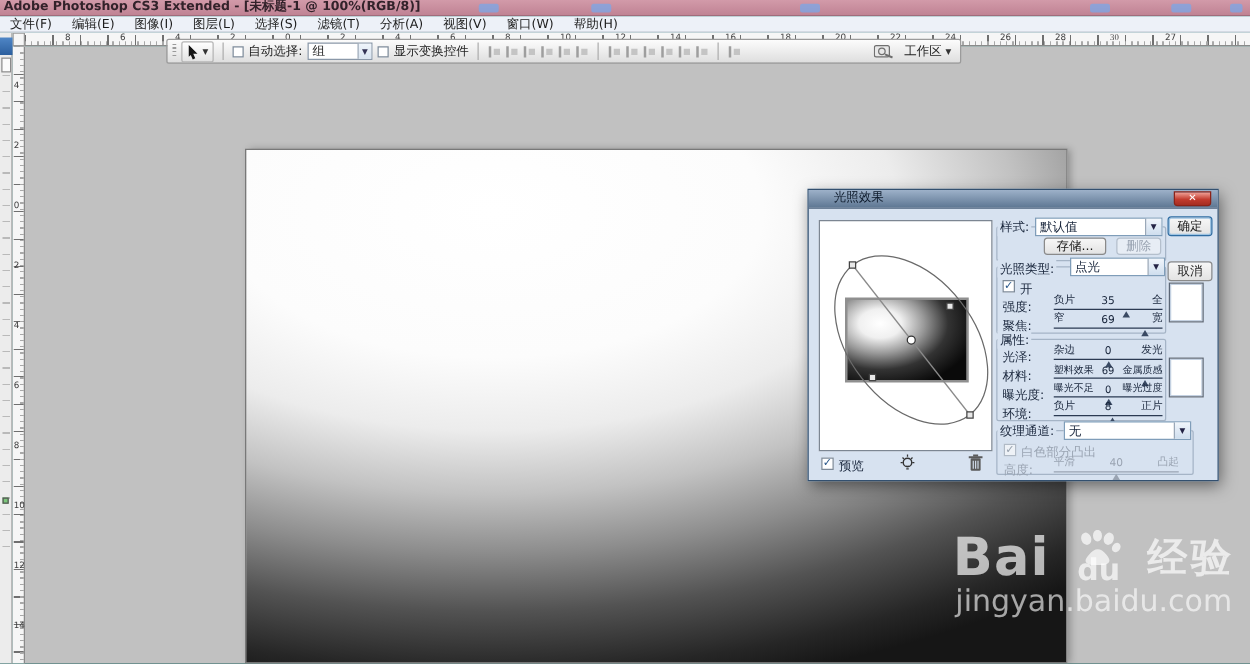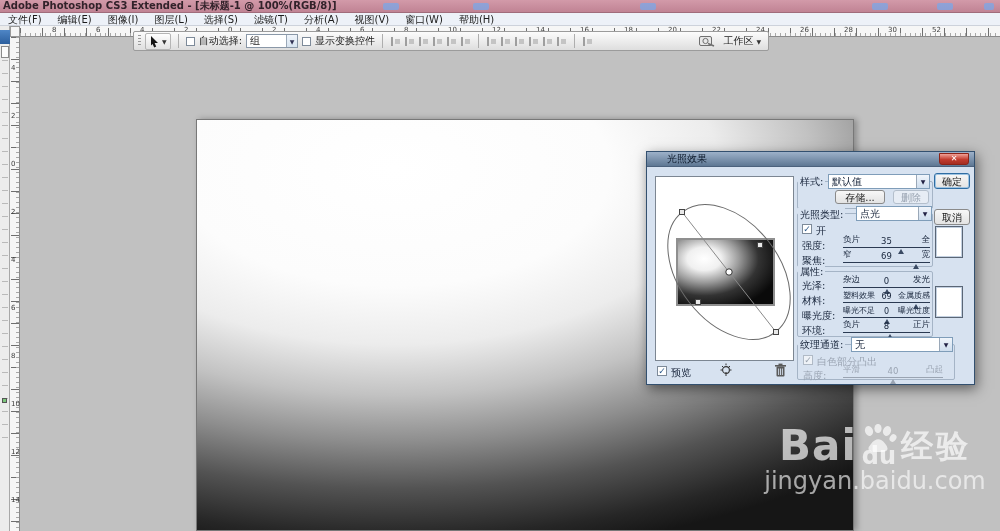--- a/index.html
+++ b/index.html
@@ -84,21 +84,21 @@
   .track .tv{position:absolute;left:50%;transform:translateX(-50%);bottom:4px;}
   .track .tr{position:absolute;right:0;bottom:4px;white-space:nowrap;}
   .track .thumb{position:absolute;bottom:-4px;width:0;height:0;border-left:3px solid transparent;border-right:3px solid transparent;border-bottom:5px solid #3a4a63;transform:translateX(-3px);}
   .track.dis{color:#9aa4b2;}
   .track.dis .line{background:#9aa4b2;}
   .track.dis .thumb{border-bottom-color:#9aa4b2;}
   .swatch{position:absolute;width:28px;height:32px;background:#fff;border:1px solid #5a6676;box-shadow:0 0 0 1px #c4d1e1 inset;}
 
   
   #watermark{position:absolute;left:752px;top:424px;width:246px;z-index:9;color:rgba(255,255,255,.68);text-align:center;}
-  #wm-row1{display:flex;align-items:flex-end;justify-content:center;gap:2px;}
+  #wm-row1{display:flex;align-items:flex-end;justify-content:center;gap:19px;}
   .wm-bai{font-size:42px;font-weight:bold;line-height:40px;letter-spacing:1px;}
   .wm-du-wrap{display:flex;flex-direction:column;align-items:center;margin:0 2px;}
   .wm-du{font-size:24px;font-weight:bold;line-height:20px;margin-top:-6px;}
   .wm-cn{font-size:32px;font-weight:bold;line-height:40px;letter-spacing:3px;}
   #wm-row2{font-size:24px;line-height:30px;color:rgba(255,255,255,.62);}
 </style>
 </head>
 <body>
 
 <div id="app">
@@ -147,22 +147,22 @@
       <span class="rnum" style="left: 428px; top: 1px;">10</span>
       <span class="rnum" style="left: 472px; top: 1px;">12</span>
       <span class="rnum" style="left: 516px; top: 1px;">14</span>
       <span class="rnum" style="left: 560px; top: 1px;">16</span>
       <span class="rnum" style="left: 604px; top: 1px;">18</span>
       <span class="rnum" style="left: 648px; top: 1px;">20</span>
       <span class="rnum" style="left: 692px; top: 1px;">22</span>
       <span class="rnum" style="left: 736px; top: 1px;">24</span>
       <span class="rnum" style="left: 780px; top: 1px;">26</span>
       <span class="rnum" style="left: 824px; top: 1px;">28</span>
-      <span class="rnum" style="left: 868px; top: 1px;">30</span>
-      <span class="rnum" style="left: 912px; top: 1px;">52</span>
+      <span class="rnum" style="left: 868px; top: 1px; font-family: Liberation Serif, serif;">30</span>
+      <span class="rnum" style="left: 912px; top: 1px;">27</span>
     </div>
   <div id="ruler-v">
       <span class="rnum" style="left: 1px; top: 28px;">4</span>
       <span class="rnum" style="left: 1px; top: 76px;">2</span>
       <span class="rnum" style="left: 1px; top: 124px;">0</span>
       <span class="rnum" style="left: 1px; top: 172px;">2</span>
       <span class="rnum" style="left: 1px; top: 220px;">4</span>
       <span class="rnum" style="left: 1px; top: 268px;">6</span>
       <span class="rnum" style="left: 1px; top: 316px;">8</span>
       <span class="rnum" style="left: 1px; top: 364px;">10</span>

